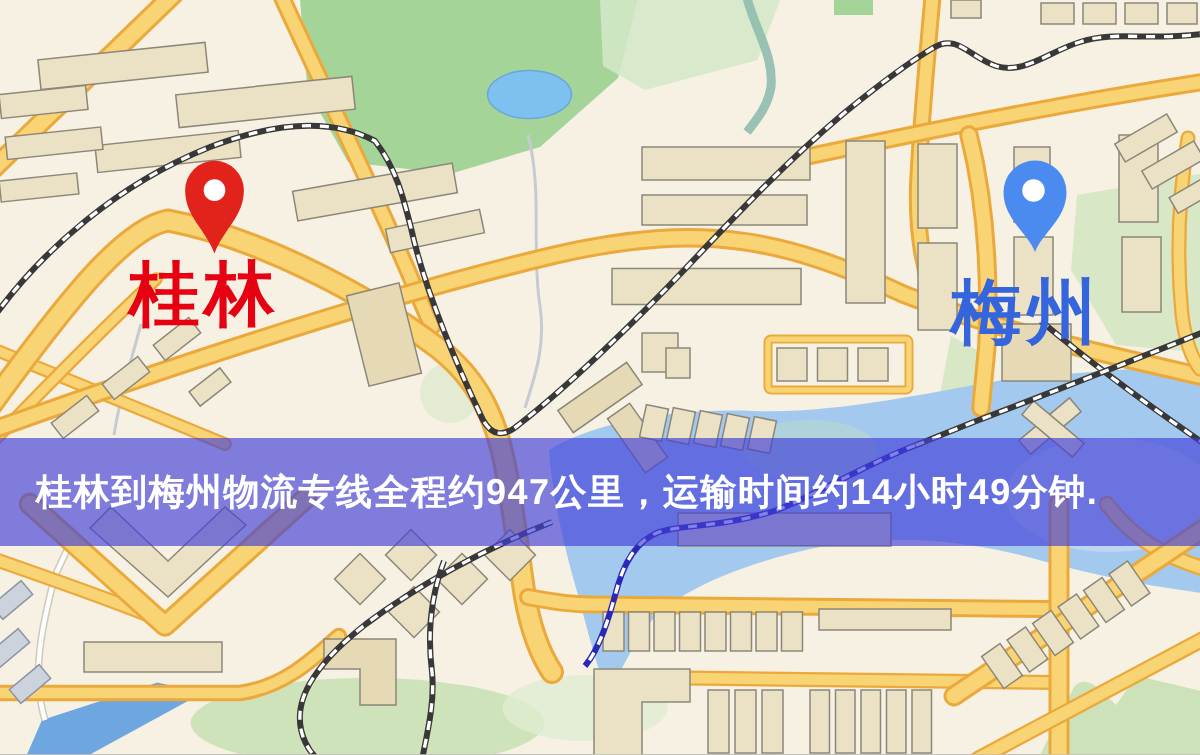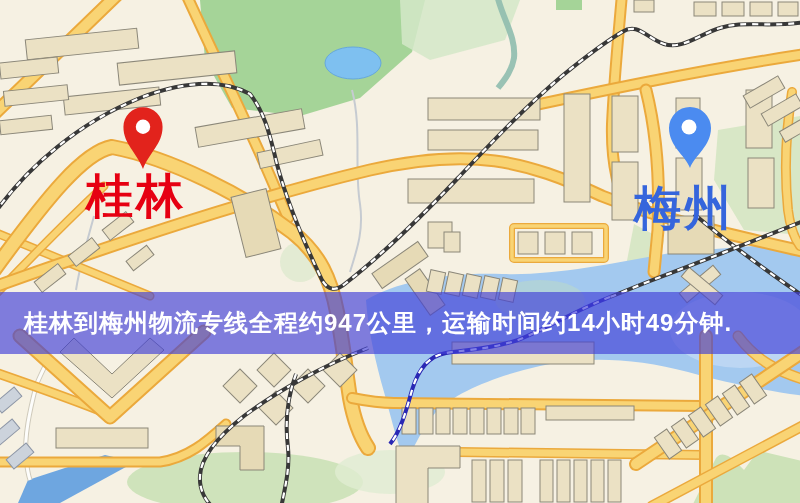--- a/index.html
+++ b/index.html
@@ -11,21 +11,21 @@
   .bldg{fill:#ccd3dc;stroke:#8d96a6;stroke-width:1;}
   .rc{fill:none;stroke:#eba93c;stroke-linecap:round;stroke-linejoin:round;}
   .rf{fill:none;stroke:#f9d474;stroke-linecap:round;stroke-linejoin:round;}
   .rail-base{fill:none;stroke:#383838;stroke-width:4;}
   .rail-navy{fill:none;stroke:#2a28b4;stroke-width:4;}
   .rail-dash{fill:none;stroke:#ffffff;stroke-width:2.2;stroke-dasharray:6 6;}
   .stream{fill:none;stroke:#c6cbd1;stroke-width:2;}
   .city-label{position:absolute;font-size:47px;font-weight:700;letter-spacing:3px;line-height:1;}
   .label-origin{left:86px;top:172px;color:#e60012;}
   .label-dest{left:634px;top:184px;color:#3565dc;}
-  .banner{position:absolute;left:0;top:292px;width:800px;height:62px;
+  .banner{position:absolute;left:0;top:292px;width:800px;height:72px;
           background:rgba(66,64,216,0.66);display:flex;align-items:center;}
   .banner span{color:#ffffff;font-size:24px;font-weight:700;letter-spacing:1px;
                padding-left:24px;white-space:nowrap;}
 </style>
 </head>
 <body>
 
 <div class="stage">
   <svg width="800" height="503" viewBox="0 0 800 503">
     <defs>

